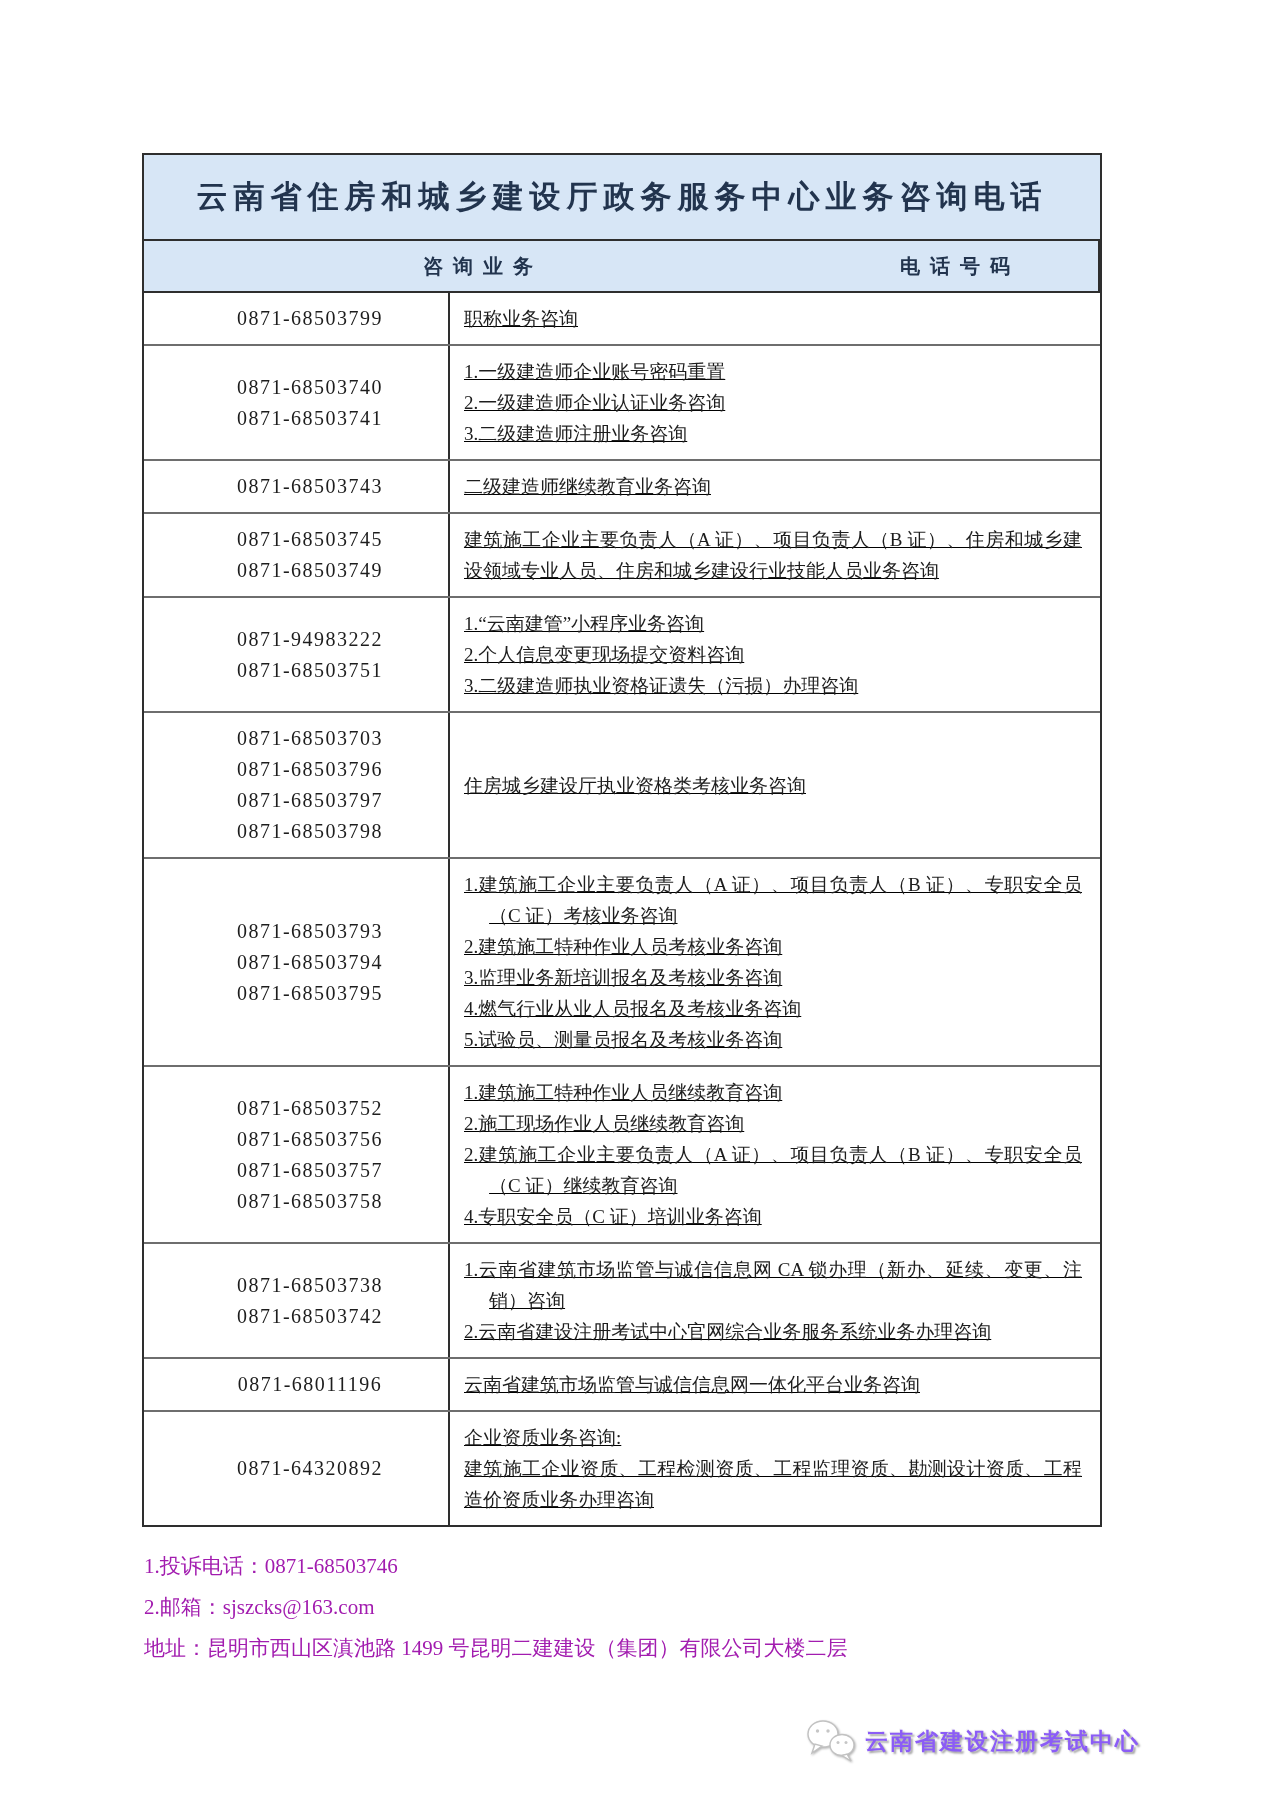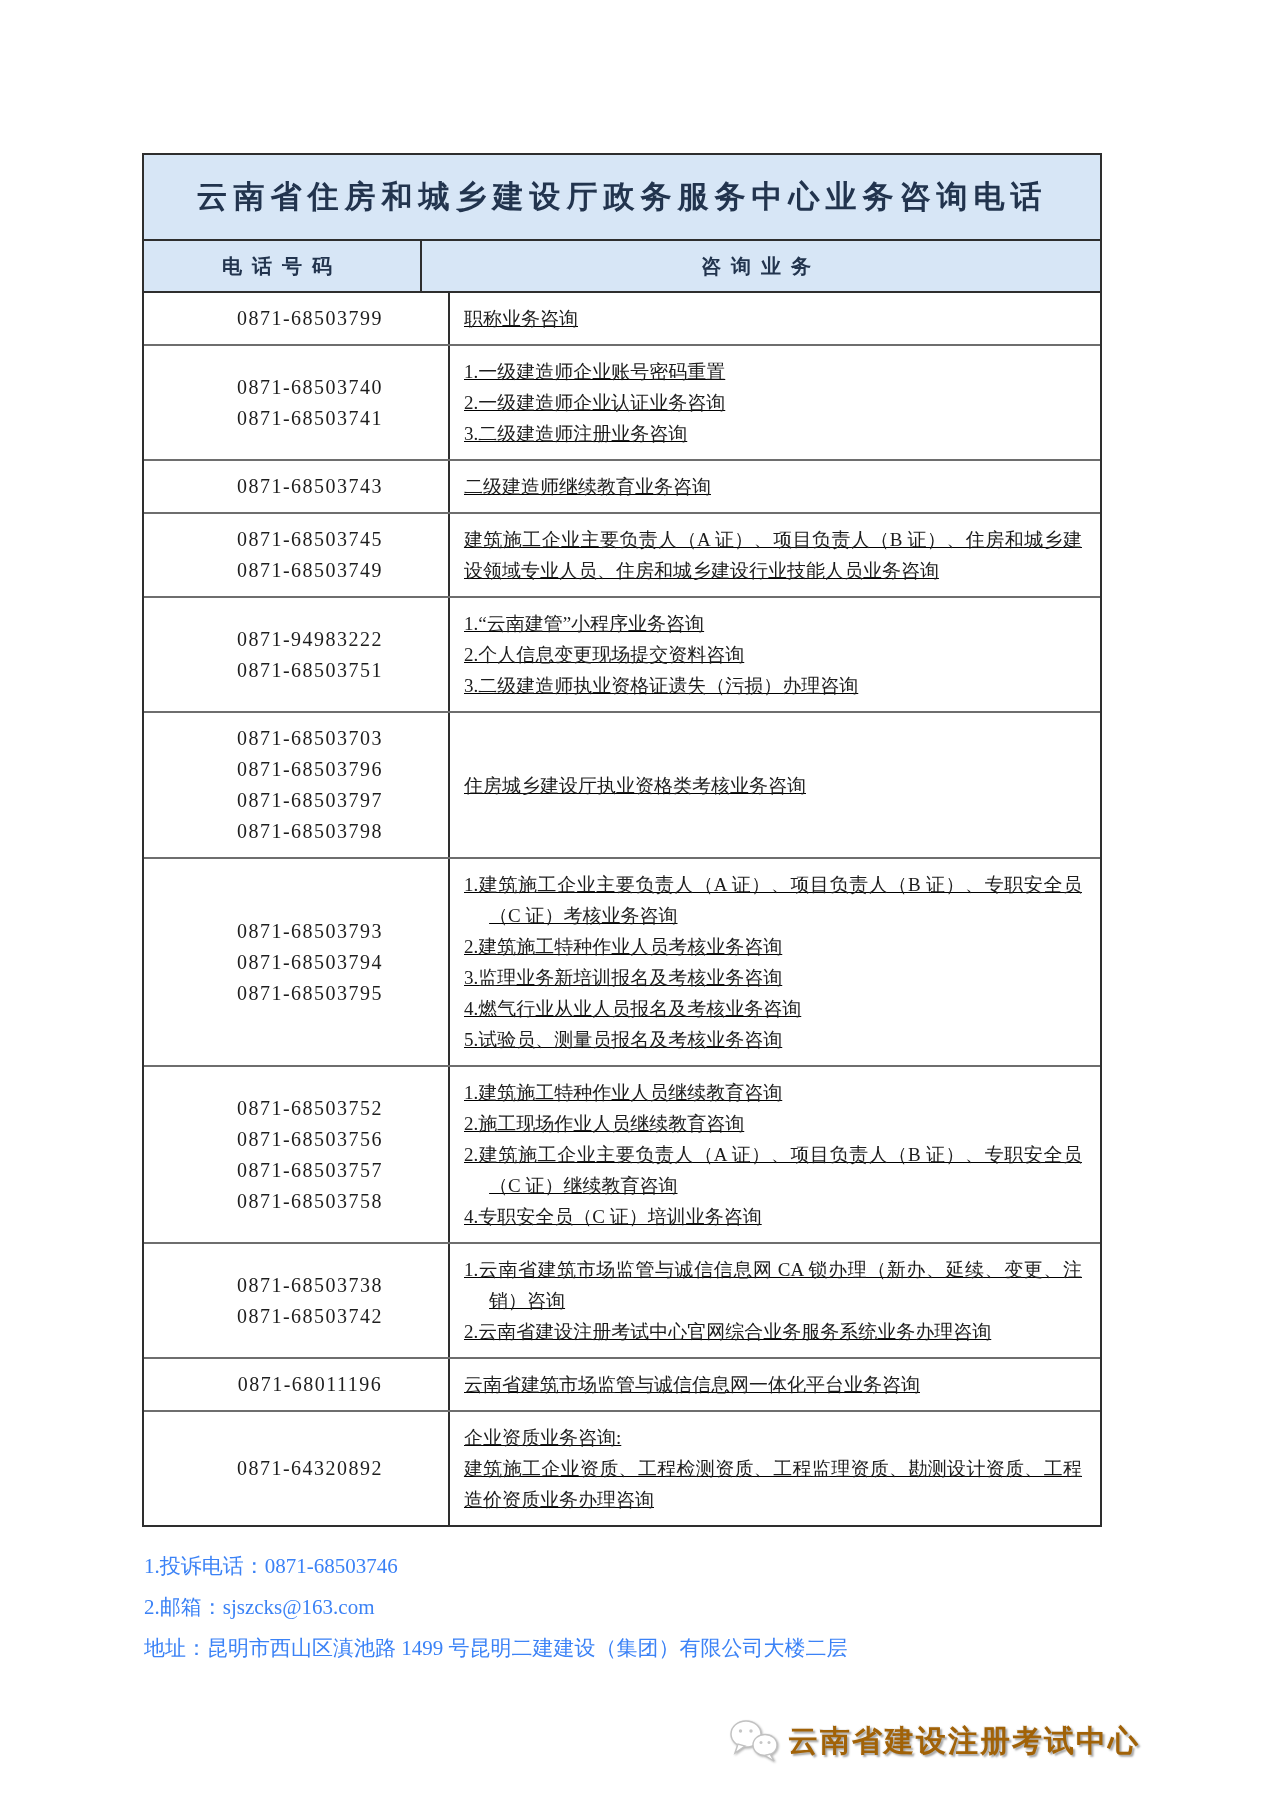--- a/index.html
+++ b/index.html
@@ -41,40 +41,40 @@
   .phone-line{font-size:20px;line-height:31px;letter-spacing:1.5px;color:#1d1d1d;white-space:nowrap;}
   .cell.services{
     flex:1;display:flex;flex-direction:column;justify-content:center;
     padding:10px 18px 10px 14px;box-sizing:border-box;text-decoration:underline;
   }
   .service-line{
     font-size:19px;line-height:31px;color:#1d1d1d;text-align:justify;
   }
   .service-line.numbered{padding-left:1.32em;text-indent:-1.32em;}
   .footer{position:absolute;left:144px;top:1546px;}
-  .footer-line{font-size:21px;line-height:41px;color:#3b82f6;}
+  .footer-line{font-size:21px;line-height:41px;color:#a21caf;}
   .watermark{
     position:absolute;top:1718px;right:140px;
     display:flex;align-items:center;justify-content:flex-end;gap:8px;
   }
   .wm-icon{display:inline-flex;filter:drop-shadow(1.5px 1.5px 1px #b2b2b2);}
   .wm-text{
-    font-size:30px;font-weight:bold;letter-spacing:2px;color:#a16207;
+    font-size:23px;font-weight:bold;letter-spacing:2px;color:#8b5cf6;
     text-shadow:2px 2px 2px #a6a6a6, -1px -1px 0 #f2f2f2;
     white-space:nowrap;
   }
 </style>
 </head>
 <body>
 
 <div class="table">
   <div class="title-row">云南省住房和城乡建设厅政务服务中心业务咨询电话</div>
   <div class="header-row">
+    <div class="hcell right">咨询业务</div>
     <div class="hcell left">电话号码</div>
-    <div class="hcell right">咨询业务</div>
   </div>
   <div id="table-body">
   <div class="trow">
     <div class="cell phones">
           <div class="phone-line">0871-68503799</div>
         </div>
     <div class="cell services">
           <div class="service-line">职称业务咨询</div>
         </div>
   </div>

